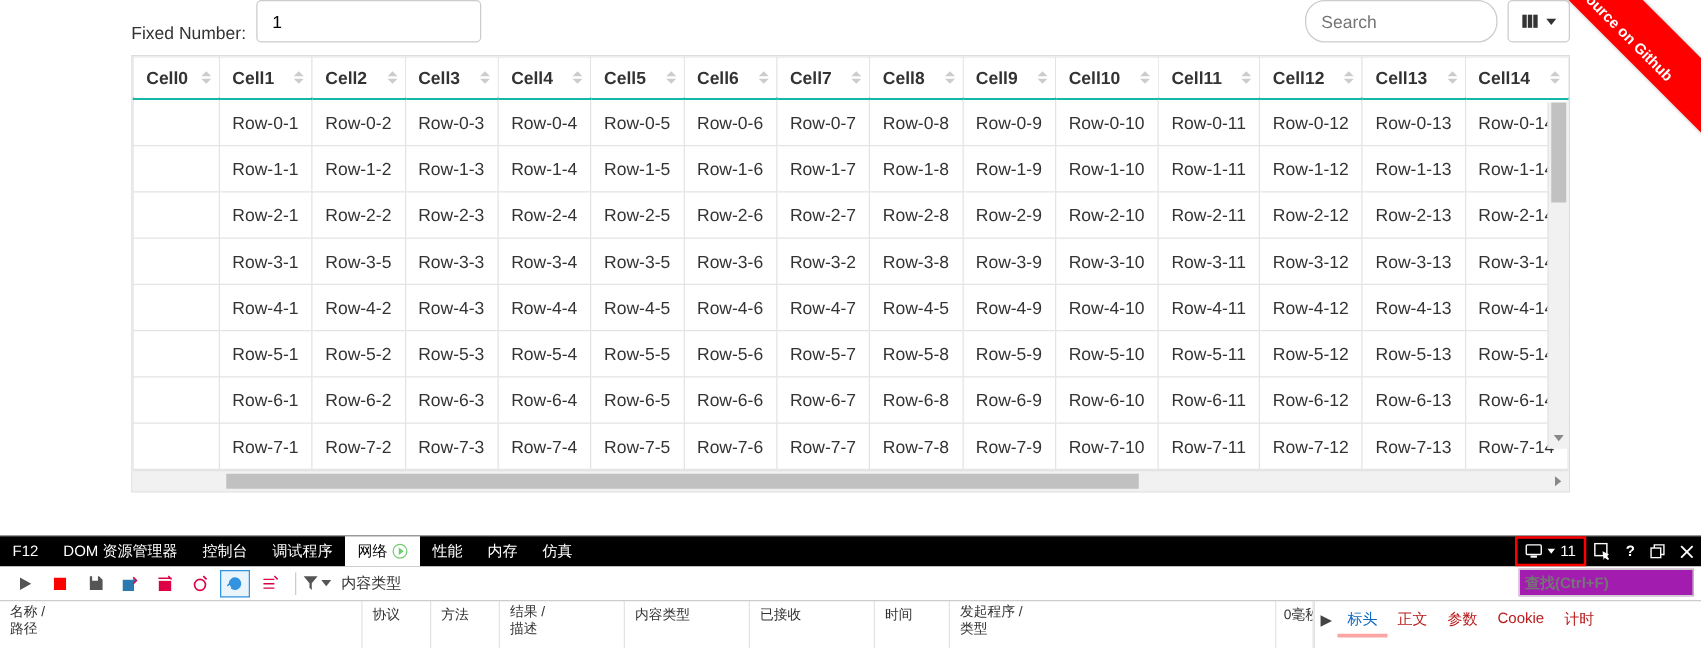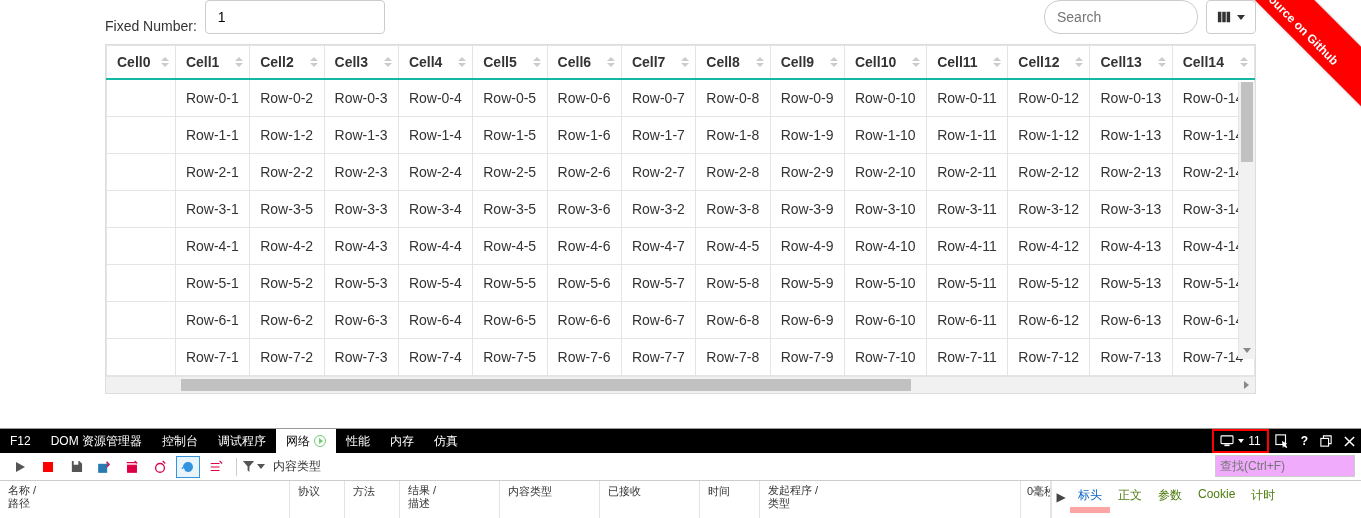--- a/index.html
+++ b/index.html
@@ -64,32 +64,32 @@
   .dev-caret{display:inline-block;border-top:4px solid #fff;border-left:3px solid transparent;border-right:3px solid transparent;}
   .green-circle{width:12px;height:12px;border:1.5px solid #6fce6f;border-radius:50%;display:inline-flex;align-items:center;justify-content:center;margin-left:4px;}
   .green-circle span{border-left:4px solid #6fce6f;border-top:3px solid transparent;border-bottom:3px solid transparent;margin-left:1px;}
 
   .dev-toolbar{height:28px;display:flex;align-items:center;padding:0 8px;border-bottom:1px solid #ccc;position:relative;}
   .dev-tool-ico{width:24px;height:22px;display:flex;align-items:center;justify-content:center;cursor:pointer;color:#555;margin-right:4px;}
   .dev-tool-ico.rec{color:#f00;}
   .dev-tool-ico.active{border:1px solid #3393df;background:#eaf4fc;color:#3393df;}
   .dev-tool-ico svg path,.dev-tool-ico svg rect,.dev-tool-ico svg polygon{fill:currentColor;}
   .content-type-label{margin-left:4px;font-size:12px;}
-  .dev-search{position:absolute;right:6px;top:2px;width:140px;height:22px;border:1px solid #ccc;padding:2px 4px;font-size:12px;background:#f0abfc;}
+  .dev-search{position:absolute;right:6px;top:2px;width:140px;height:22px;border:1px solid #ccc;padding:2px 4px;font-size:12px;background:#a21caf;font-weight:bold;}
 
   .dev-cols{display:flex;height:38px;}
   .dev-left{flex:1;display:flex;}
   .dev-col{border-right:1px solid #e4e4e4;padding:3px 8px;font-size:11px;}
   .dev-col.double{line-height:13px;}
   .dev-right-status{padding:3px 6px;font-size:11px;border-right:1px solid #e4e4e4;white-space:nowrap;overflow:hidden;}
   .dev-right{display:flex;align-items:flex-start;border-left:1px solid #e4e4e4;}
   .dev-right .chev{width:18px;display:flex;align-items:center;justify-content:center;color:#444;}
   .dev-tabs{display:flex;padding-top:3px;}
-  .dev-tab{padding:3px 8px;font-size:12px;color:#4d7c0f;cursor:pointer;}
-  .dev-tab.active{color:#0b66c3;border-bottom:6px solid #fca5a5;}
+  .dev-tab{padding:3px 8px;font-size:12px;color:#b91c1c;cursor:pointer;}
+  .dev-tab.active{color:#0b66c3;border-bottom:3px solid #fca5a5;}
   .dev-empty{font-size:11px;color:#666;padding-left:8px;}
 </style>
 </head>
 <body>
 
 <a class="ribbon">View Source on Github</a>
 
 <div class="page">
 
   <div class="toolbar">

